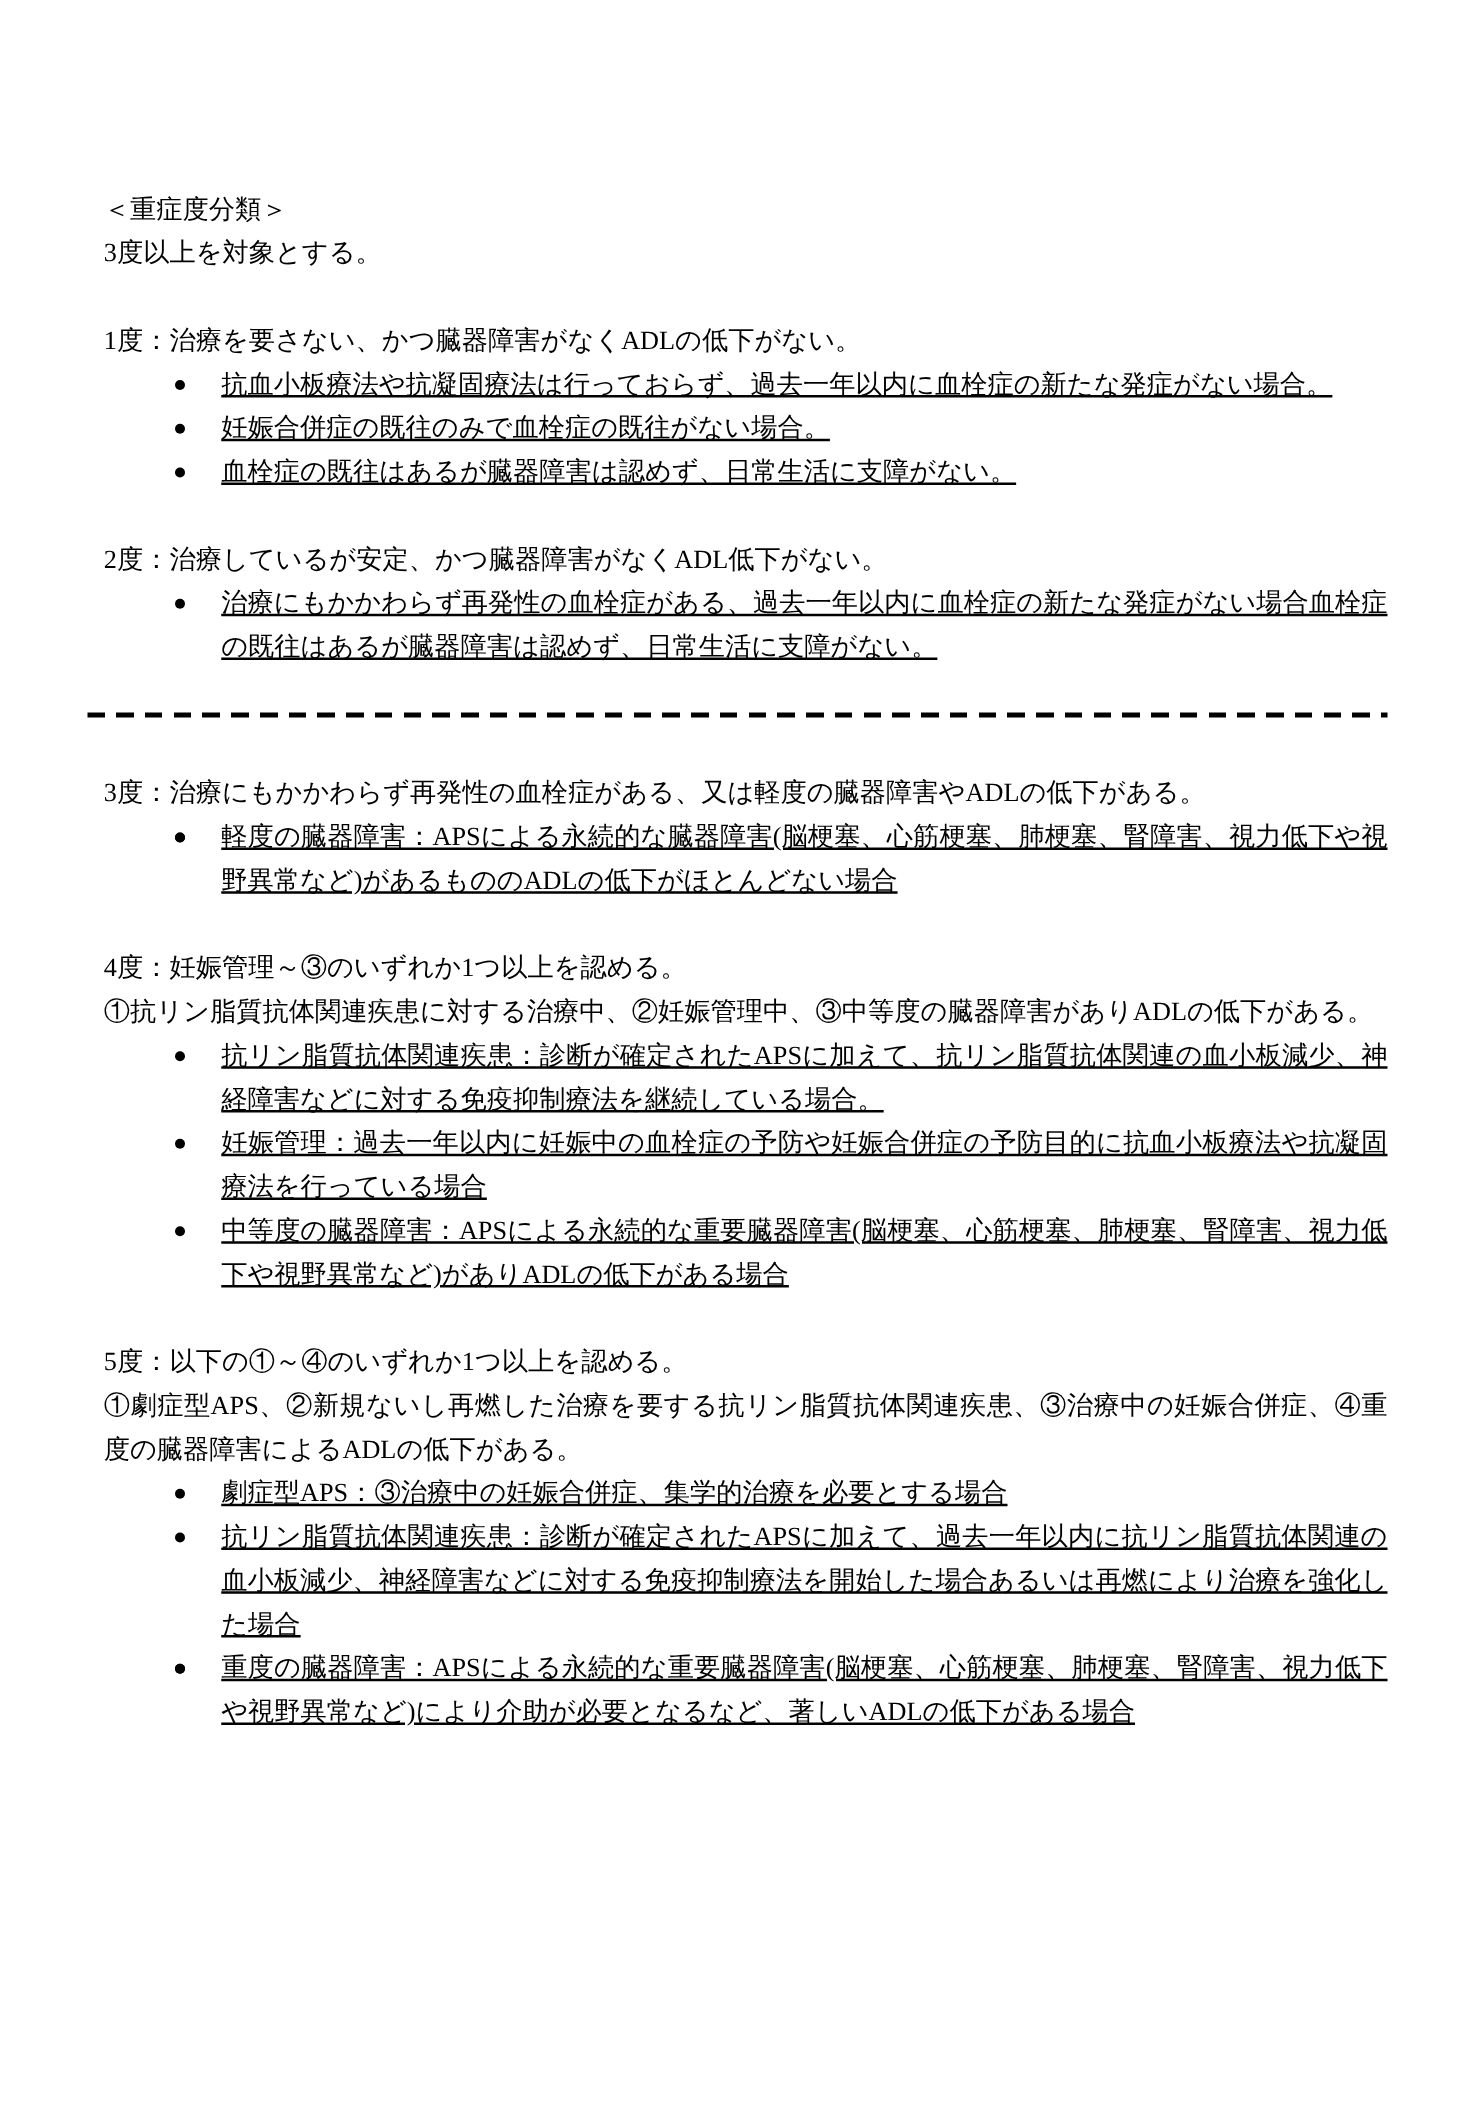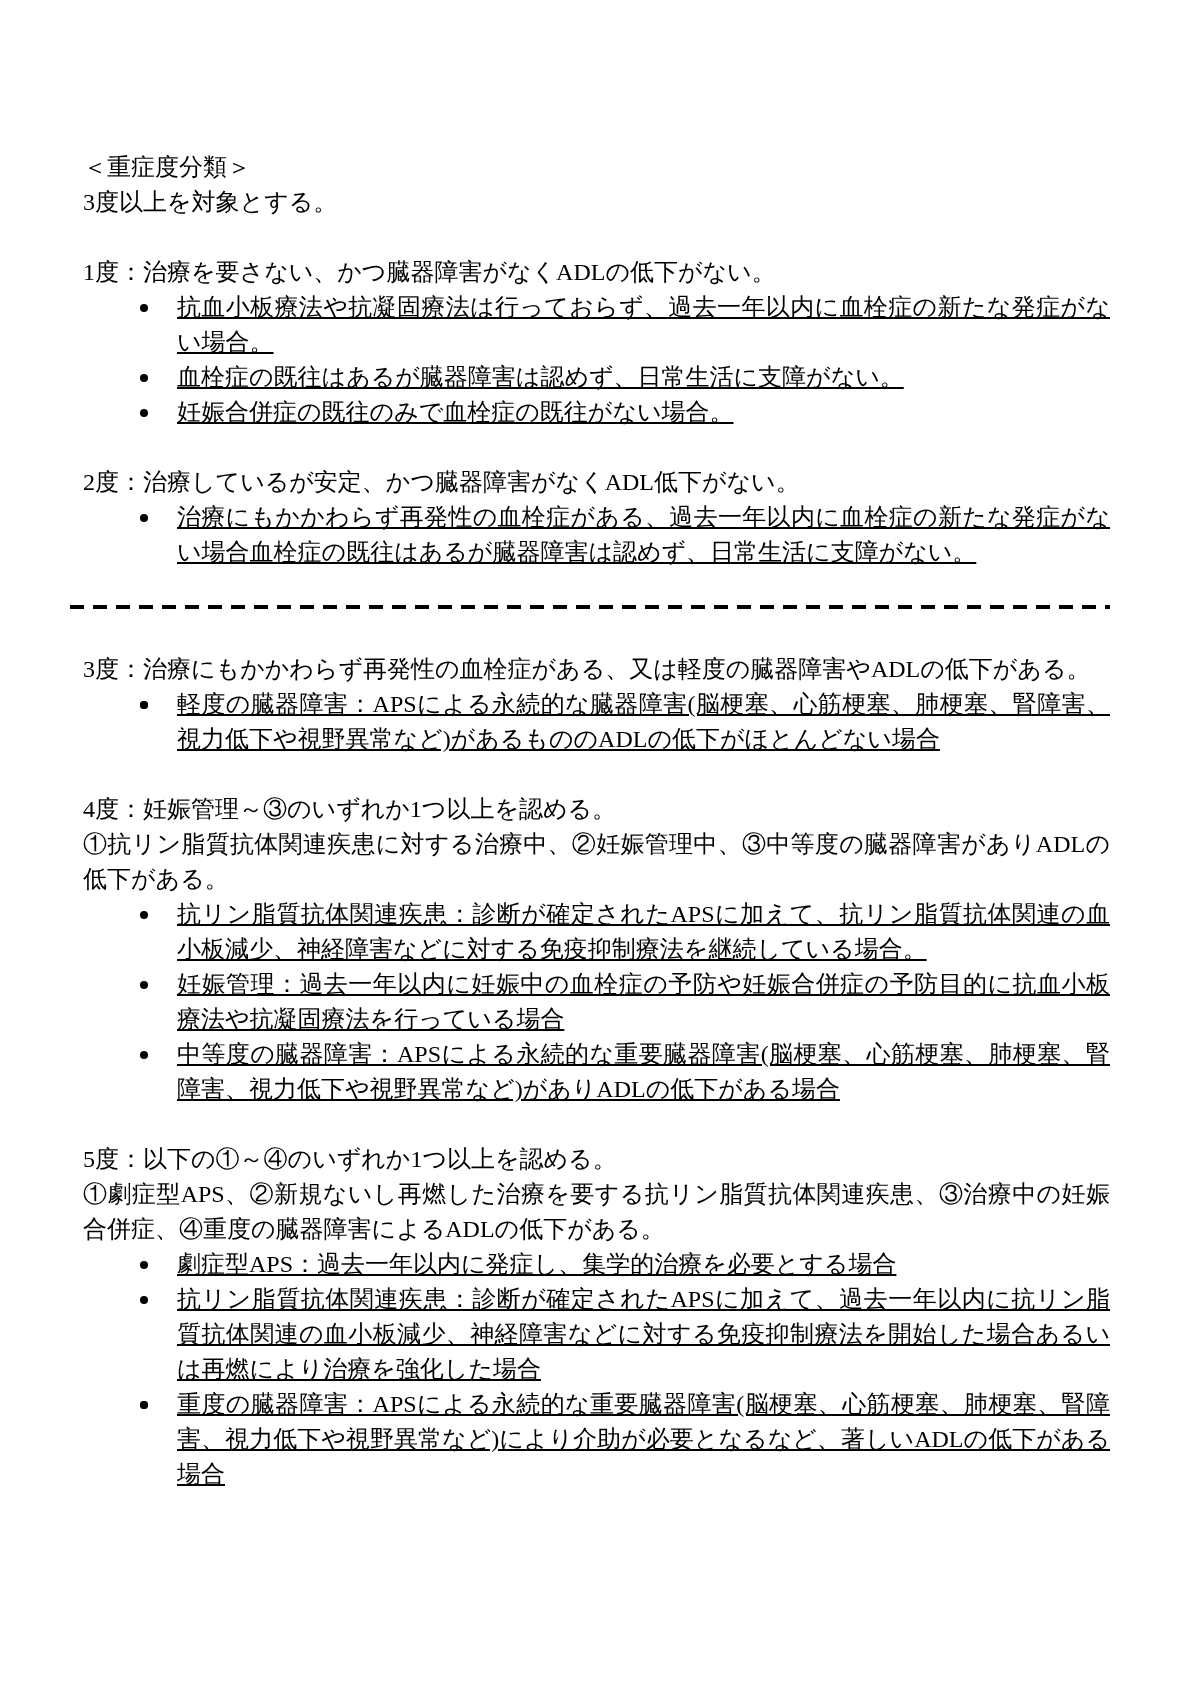--- a/index.html
+++ b/index.html
@@ -5,21 +5,21 @@
   html, body { margin: 0; padding: 0; background: #ffffff; }
   .page {
     position: relative;
     width: 1181px;
     height: 1695px;
     background: #ffffff;
     box-sizing: border-box;
     padding: 150px 71px 0 83px;
     font-family: "Liberation Serif", "DejaVu Serif", serif;
     color: #000000;
-    font-size: 24px;
+    font-size: 21px;
     line-height: 35px;
     overflow: hidden;
   }
   p { margin: 0; }
   .jtext { text-align: justify; text-justify: inter-ideograph; }
   .doc-header { margin-bottom: 35px; }
   .grade-section { margin-bottom: 35px; }
   ul.bullets { margin: 0; padding: 0; list-style: none; }
   ul.bullets li {
     position: relative;
@@ -49,22 +49,22 @@
 <div class="page">
   <div class="doc-header">
     <p class="jtext">＜重症度分類＞</p>
     <p class="jtext">3度以上を対象とする。</p>
   </div>
   <div id="sections">
       <section class="grade-section">
         <p class="jtext">1度：治療を要さない、かつ臓器障害がなくADLの低下がない。</p>
         <ul class="bullets">
           <li><span class="marker"></span><span>抗血小板療法や抗凝固療法は行っておらず、過去一年以内に血栓症の新たな発症がない場合。</span></li>
+          <li><span class="marker"></span><span>妊娠合併症の既往のみで血栓症の既往がない場合。</span></li>
           <li><span class="marker"></span><span>血栓症の既往はあるが臓器障害は認めず、日常生活に支障がない。</span></li>
-          <li><span class="marker"></span><span>妊娠合併症の既往のみで血栓症の既往がない場合。</span></li>
         </ul>
       </section>
       <section class="grade-section">
         <p class="jtext">2度：治療しているが安定、かつ臓器障害がなくADL低下がない。</p>
         <ul class="bullets">
           <li><span class="marker"></span><span>治療にもかかわらず再発性の血栓症がある、過去一年以内に血栓症の新たな発症がない場合血栓症の既往はあるが臓器障害は認めず、日常生活に支障がない。</span></li>
         </ul>
       </section>
       <div class="divider"></div>
       <section class="grade-section">
@@ -80,20 +80,20 @@
         <ul class="bullets">
           <li><span class="marker"></span><span>抗リン脂質抗体関連疾患：診断が確定されたAPSに加えて、抗リン脂質抗体関連の血小板減少、神経障害などに対する免疫抑制療法を継続している場合。</span></li>
           <li><span class="marker"></span><span>妊娠管理：過去一年以内に妊娠中の血栓症の予防や妊娠合併症の予防目的に抗血小板療法や抗凝固療法を行っている場合</span></li>
           <li><span class="marker"></span><span>中等度の臓器障害：APSによる永続的な重要臓器障害(脳梗塞、心筋梗塞、肺梗塞、腎障害、視力低下や視野異常など)がありADLの低下がある場合</span></li>
         </ul>
       </section>
       <section class="grade-section">
         <p class="jtext">5度：以下の①～④のいずれか1つ以上を認める。</p>
         <p class="jtext">①劇症型APS、②新規ないし再燃した治療を要する抗リン脂質抗体関連疾患、③治療中の妊娠合併症、④重度の臓器障害によるADLの低下がある。</p>
         <ul class="bullets">
-          <li><span class="marker"></span><span>劇症型APS：過去一年以内に発症し、集学的治療を必要とする場合</span></li>
+          <li><span class="marker"></span><span>劇症型APS：③治療中の妊娠合併症、集学的治療を必要とする場合</span></li>
           <li><span class="marker"></span><span>抗リン脂質抗体関連疾患：診断が確定されたAPSに加えて、過去一年以内に抗リン脂質抗体関連の血小板減少、神経障害などに対する免疫抑制療法を開始した場合あるいは再燃により治療を強化した場合</span></li>
           <li><span class="marker"></span></li>
           <li><span class="marker"></span><span>重度の臓器障害：APSによる永続的な重要臓器障害(脳梗塞、心筋梗塞、肺梗塞、腎障害、視力低下や視野異常など)により介助が必要となるなど、著しいADLの低下がある場合</span></li>
         </ul>
       </section>
     </div>
 </div>
 
 </body></html>

